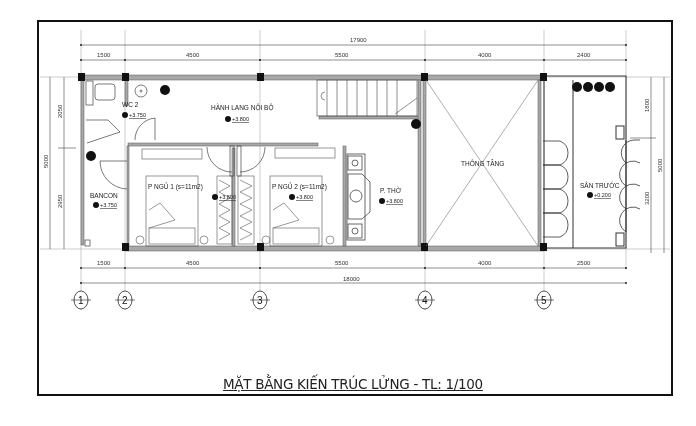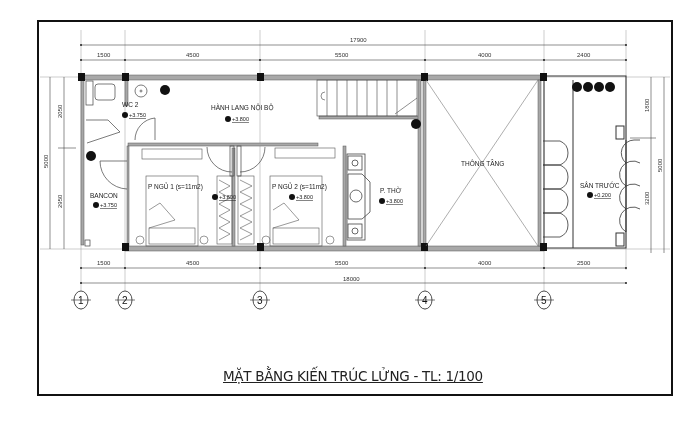--- a/index.html
+++ b/index.html
@@ -3,21 +3,21 @@
 <meta charset="utf-8">
 <style>
   html, body { margin:0; padding:0; background:#ffffff; }
   body { width:696px; height:426px; position:relative; overflow:hidden; font-family:"Liberation Sans", sans-serif; }
   #frame { position:absolute; left:37px; top:20px; width:636px; height:376px; border:2px solid #111; box-sizing:border-box; background:#fff; }
   svg { position:absolute; left:0; top:0; }
   .dim { font-family:"Liberation Sans", sans-serif; font-size:6px; fill:#333; }
   .lbl { font-family:"Liberation Sans", sans-serif; font-size:6.5px; fill:#222; }
   .lvl { font-family:"Liberation Sans", sans-serif; font-size:5.5px; fill:#222; text-decoration:underline; }
   .ax { font-family:"Liberation Sans", sans-serif; font-size:10px; fill:#111; }
-  #title { position:absolute; left:223px; top:368px; font-family:"DejaVu Sans", sans-serif; font-size:13.5px; color:#222; text-decoration:underline; letter-spacing:-0.3px; white-space:nowrap; }
+  #title { position:absolute; left:223px; top:376px; font-family:"DejaVu Sans", sans-serif; font-size:13.5px; color:#222; text-decoration:underline; letter-spacing:-0.3px; white-space:nowrap; }
 </style>
 </head>
 <body>
 
 <div id="frame"></div>
 
 <svg width="696" height="426" viewBox="0 0 696 426">
 
   <g stroke="#999" stroke-width="0.5">
     <line x1="81" y1="30" x2="81" y2="310"></line>

